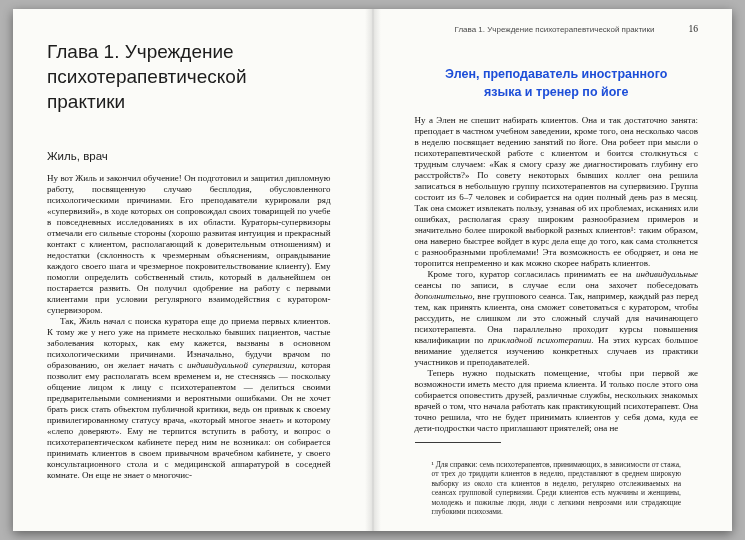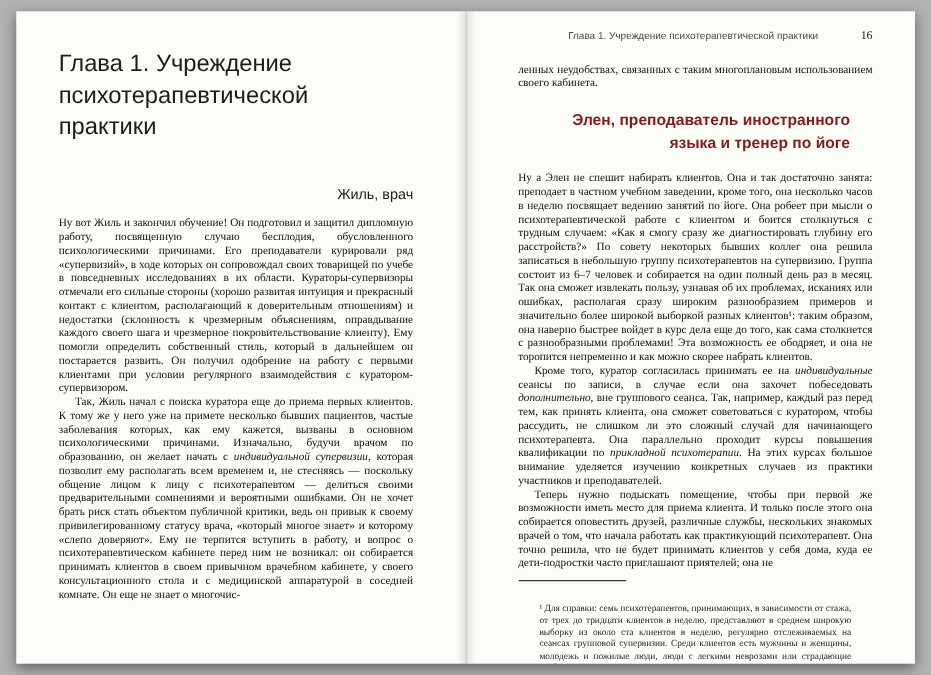--- a/index.html
+++ b/index.html
@@ -31,39 +31,38 @@
   }
   .section-title{
     font-family:"Liberation Sans",sans-serif;
     font-size:14.5px;font-weight:400;color:#1c1c1c;
     margin:0 0 22px 0;
   }
   .subsection-title{
     font-family:"Liberation Sans",sans-serif;
     font-size:11.5px;font-weight:400;color:#1c1c1c;
     margin:0 0 11px 0;
-    text-align:right;
   }
   .para{
     font-size:9px;line-height:11px;text-align:justify;
     color:#111;margin:0;text-indent:13px;
   }
   .para.no-indent{text-indent:0;}
 
   .running{
     display:flex;justify-content:flex-end;align-items:baseline;gap:34px;
     font-family:"Liberation Sans",sans-serif;font-size:8px;color:#4a4a4a;
     margin:0 0 16px 0;
   }
   .pagenum{font-family:"Liberation Serif",serif;font-size:9.5px;color:#1c1c1c;}
 
   .case-title{
     font-family:"Liberation Sans",sans-serif;
-    font-size:12.5px;font-weight:700;color:#7f1d1d;
-    text-align:right;line-height:1.4;
+    font-size:12.5px;font-weight:700;color:#1d4ed8;
+    text-align:center;line-height:1.4;
     margin:16px 18px 14px 18px;
   }
   .footnote{margin-top:auto;padding-top:8px;}
   .footnote-rule{width:86px;height:0;border-top:1px solid #3a3a3a;margin:0 0 5px 0;}
   .footnote-text{
     font-size:7.5px;line-height:9.4px;text-align:justify;color:#1e1e1e;margin:17px;
   }
   em{}
 </style>
 </head>
@@ -76,21 +75,20 @@
     <div class="subsection-title">Жиль, врач</div>
     <p class="para no-indent">Ну вот Жиль и закончил обучение! Он подготовил и защитил дипломную работу, посвященную случаю бесплодия, обусловленного психологическими причинами. Его преподаватели курировали ряд «супервизий», в ходе которых он сопровождал своих товарищей по учебе в повседневных исследованиях в их области. Кураторы-супервизоры отмечали его сильные стороны (хорошо развитая интуиция и прекрасный контакт с клиентом, располагающий к доверительным отношениям) и недостатки (склонность к чрезмерным объяснениям, оправдывание каждого своего шага и чрезмерное покровительствование клиенту). Ему помогли определить собственный стиль, который в дальнейшем он постарается развить. Он получил одобрение на работу с первыми клиентами при условии регулярного взаимодействия с куратором-супервизором.</p>
     <p class="para">Так, Жиль начал с поиска куратора еще до приема первых клиентов. К тому же у него уже на примете несколько бывших пациентов, частые заболевания которых, как ему кажется, вызваны в основном психологическими причинами. Изначально, будучи врачом по образованию, он желает начать с <em>индивидуальной супервизии</em>, которая позволит ему располагать всем временем и, не стесняясь — поскольку общение лицом к лицу с психотерапевтом — делиться своими предварительными сомнениями и вероятными ошибками. Он не хочет брать риск стать объектом публичной критики, ведь он привык к своему привилегированному статусу врача, «который многое знает» и которому «слепо доверяют». Ему не терпится вступить в работу, и вопрос о психотерапевтическом кабинете перед ним не возникал: он собирается принимать клиентов в своем привычном врачебном кабинете, у своего консультационного стола и с медицинской аппаратурой в соседней комнате. Он еще не знает о многочис-</p>
   </div>
 
   <div class="page page-right">
     <div class="running">
       <span>Глава 1. Учреждение психотерапевтической практики</span>
       <span class="pagenum">16</span>
     </div>
-    <p class="para no-indent">ленных неудобствах, связанных с таким многоплановым использованием своего кабинета.</p>
     <div class="case-title">Элен, преподаватель иностранного языка и тренер по йоге</div>
     <p class="para no-indent">Ну а Элен не спешит набирать клиентов. Она и так достаточно занята: преподает в частном учебном заведении, кроме того, она несколько часов в неделю посвящает ведению занятий по йоге. Она робеет при мысли о психотерапевтической работе с клиентом и боится столкнуться с трудным случаем: «Как я смогу сразу же диагностировать глубину его расстройств?» По совету некоторых бывших коллег она решила записаться в небольшую группу психотерапевтов на супервизию. Группа состоит из 6–7 человек и собирается на один полный день раз в месяц. Так она сможет извлекать пользу, узнавая об их проблемах, исканиях или ошибках, располагая сразу широким разнообразием примеров и значительно более широкой выборкой разных клиентов¹: таким образом, она наверно быстрее войдет в курс дела еще до того, как сама столкнется с разнообразными проблемами! Эта возможность ее ободряет, и она не торопится непременно и как можно скорее набрать клиентов.</p>
     <p class="para">Кроме того, куратор согласилась принимать ее на <em>индивидуальные</em> сеансы по записи, в случае если она захочет побеседовать <em>дополнительно</em>, вне группового сеанса. Так, например, каждый раз перед тем, как принять клиента, она сможет советоваться с куратором, чтобы рассудить, не слишком ли это сложный случай для начинающего психотерапевта. Она параллельно проходит курсы повышения квалификации по <em>прикладной психотерапии</em>. На этих курсах большое внимание уделяется изучению конкретных случаев из практики участников и преподавателей.</p>
     <p class="para">Теперь нужно подыскать помещение, чтобы при первой же возможности иметь место для приема клиента. И только после этого она собирается оповестить друзей, различные службы, нескольких знакомых врачей о том, что начала работать как практикующий психотерапевт. Она точно решила, что не будет принимать клиентов у себя дома, куда ее дети-подростки часто приглашают приятелей; она не</p>
 
     <div class="footnote">
       <div class="footnote-rule"></div>
       <p class="footnote-text">¹ Для справки: семь психотерапевтов, принимающих, в зависимости от стажа, от трех до тридцати клиентов в неделю, представляют в среднем широкую выборку из около ста клиентов в неделю, регулярно отслеживаемых на сеансах групповой супервизии. Среди клиентов есть мужчины и женщины, молодежь и пожилые люди, люди с легкими неврозами или страдающие глубокими психозами.</p>
     </div>
   </div>

